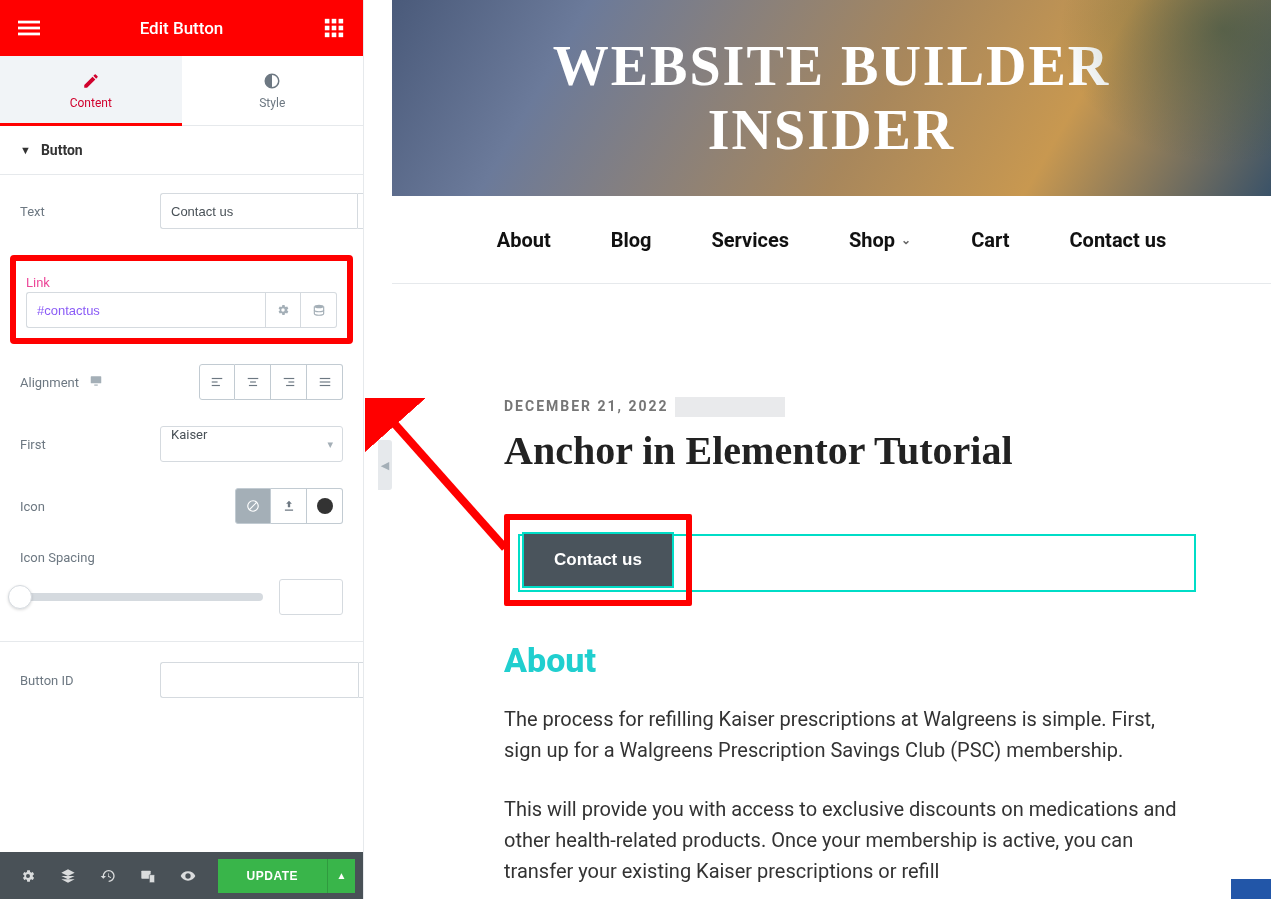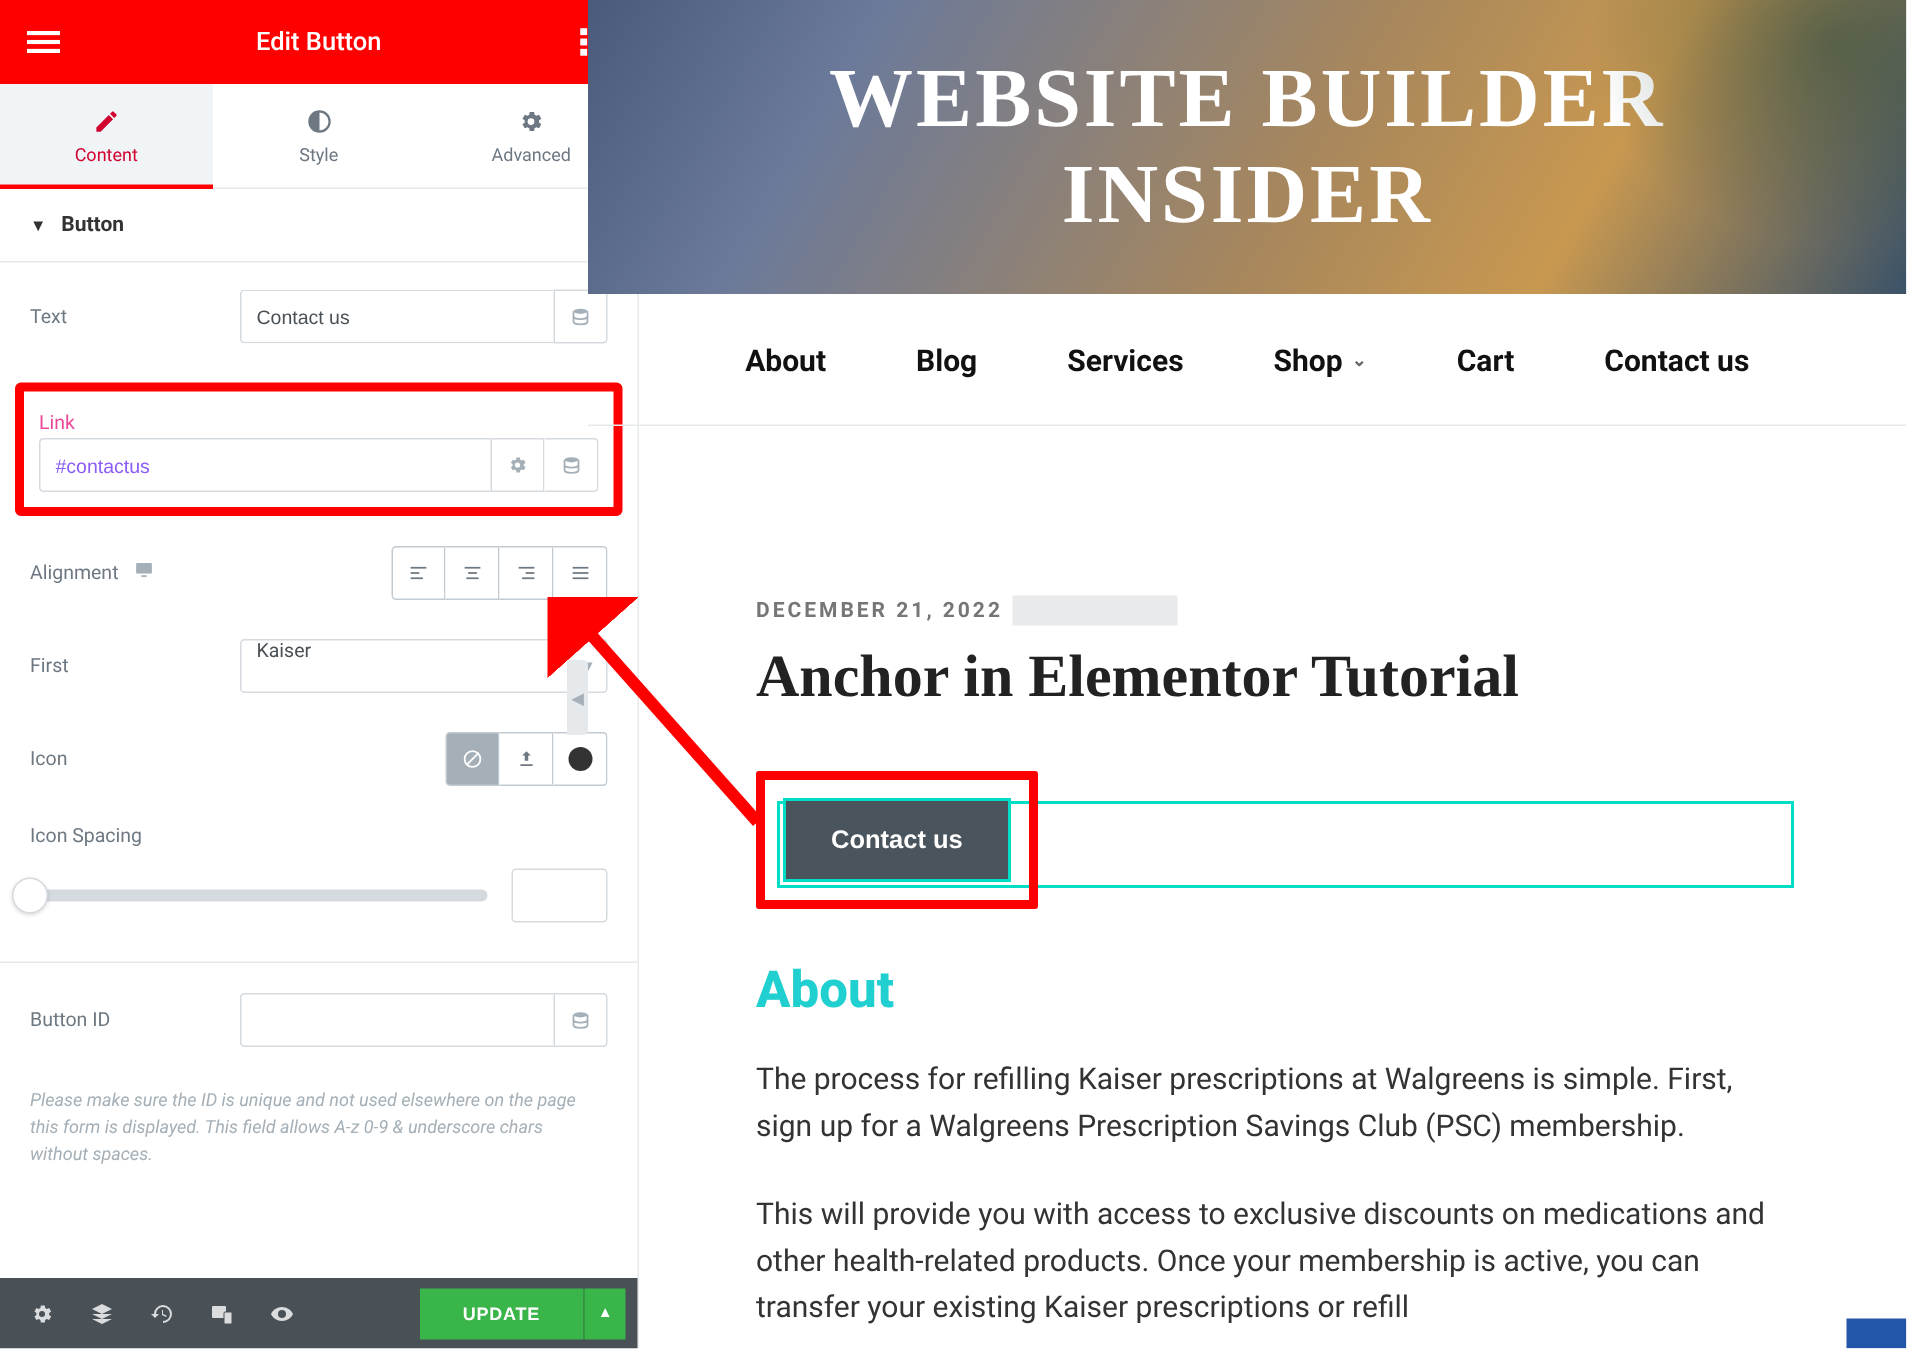--- a/index.html
+++ b/index.html
@@ -1,19 +1,19 @@
 <!DOCTYPE html>
 <html><head>
 <meta charset="utf-8">
 <style>
 * { box-sizing: border-box; margin: 0; padding: 0; }
 body { font-family: -apple-system, BlinkMacSystemFont, "Segoe UI", Roboto, Helvetica, Arial, sans-serif; width: 1271px; height: 899px; overflow: hidden; position: relative; background: #fff; }
 
 
-.sidebar { position: absolute; left: 0; top: 0; width: 426px; height: 899px; background: #fff; border-right: 1px solid #e6e9ec; display: flex; flex-direction: column; }
+.sidebar { position: absolute; left: 0; top: 0; width: 364px; height: 899px; background: #fff; border-right: 1px solid #e6e9ec; display: flex; flex-direction: column; }
 .sb-header { height: 56px; background: #ff0000; color: #fff; display: flex; align-items: center; justify-content: space-between; padding: 0 18px; }
 .sb-header .hamburger, .sb-header .apps { width: 22px; height: 22px; display: flex; align-items: center; justify-content: center; cursor: pointer; }
 .sb-header .title { font-size: 17px; font-weight: 500; }
 .hamburger svg, .apps svg { width: 22px; height: 22px; }
 
 .sb-tabs { display: flex; height: 70px; background: #fff; border-bottom: 1px solid #e6e9ec; }
 .sb-tab { flex: 1; display: flex; flex-direction: column; align-items: center; justify-content: center; font-size: 12px; color: #6d7882; cursor: pointer; position: relative; }
 .sb-tab.active { color: #d1022d; background: #f1f4f7; }
 .sb-tab.active::after { content: ''; position: absolute; bottom: -1px; left: 0; right: 0; height: 3px; background: #ff0000; }
 .sb-tab .ticon { width: 18px; height: 18px; margin-bottom: 6px; }
@@ -135,26 +135,20 @@
       <span class="ticon"><svg viewBox="0 0 24 24" fill="currentColor">
             <path d="M3 17.25V21h3.75L17.81 9.94l-3.75-3.75L3 17.25zM20.71 7.04a1 1 0 000-1.41l-2.34-2.34a1 1 0 00-1.41 0l-1.83 1.83 3.75 3.75 1.83-1.83z"></path>
           </svg></span>
       <span>Content</span>
     </div>
     <div class="sb-tab">
       <span class="ticon"><svg viewBox="0 0 24 24" fill="currentColor">
             <path d="M12 2a10 10 0 100 20 10 10 0 000-20zm0 18V4a8 8 0 010 16z"></path>
           </svg></span>
       <span>Style</span>
-    </div>
-    <div class="sb-tab">
-      <span class="ticon"><svg viewBox="0 0 24 24" fill="currentColor">
-            <path d="M19.14 12.94a7.14 7.14 0 000-1.88l2.03-1.58-2-3.46-2.39.96a7.07 7.07 0 00-1.62-.94l-.36-2.54h-4l-.36 2.54c-.58.24-1.12.56-1.62.94l-2.39-.96-2 3.46 2.03 1.58a7.14 7.14 0 000 1.88L4.43 14.5l2 3.46 2.39-.96c.5.38 1.04.7 1.62.94l.36 2.54h4l.36-2.54c.58-.24 1.12-.56 1.62-.94l2.39.96 2-3.46-2.03-1.56zM12 15a3 3 0 110-6 3 3 0 010 6z"></path>
-          </svg></span>
-      <span>Advanced</span>
     </div>
   </div>
 
   <div class="sb-section-title">
     <span class="caret">▼</span>
     <span>Button</span>
   </div>
 
   <div class="sb-controls">
 
@@ -283,21 +277,20 @@
         <input class="id-input" value="" style="">
         <div class="addon-btn" style="border-radius:0 3px 3px 0;">
             <svg width="14" height="14" viewBox="0 0 24 24" fill="currentColor">
               <ellipse cx="12" cy="6" rx="8" ry="3"></ellipse>
               <path d="M4 6v6c0 1.66 3.58 3 8 3s8-1.34 8-3V6" fill="none" stroke="currentColor" stroke-width="2"></path>
               <path d="M4 12v6c0 1.66 3.58 3 8 3s8-1.34 8-3v-6" fill="none" stroke="currentColor" stroke-width="2"></path>
             </svg>
           </div>
       </div>
     </div>
-    <div class="help-text">Please make sure the ID is unique and not used elsewhere on the page this form is displayed. This field allows A-z 0-9 &amp; underscore chars without spaces.</div>
 
   </div>
 
   <div class="sb-footer">
     <div class="fic">
         <svg viewBox="0 0 24 24" fill="currentColor">
           <path d="M19.14 12.94a7.14 7.14 0 000-1.88l2.03-1.58-2-3.46-2.39.96a7.07 7.07 0 00-1.62-.94l-.36-2.54h-4l-.36 2.54c-.58.24-1.12.56-1.62.94l-2.39-.96-2 3.46 2.03 1.58a7.14 7.14 0 000 1.88L4.43 14.5l2 3.46 2.39-.96c.5.38 1.04.7 1.62.94l.36 2.54h4l.36-2.54c.58-.24 1.12-.56 1.62-.94l2.39.96 2-3.46-2.03-1.56zM12 15a3 3 0 110-6 3 3 0 010 6z"></path>
         </svg>
       </div>
     <div class="fic">

